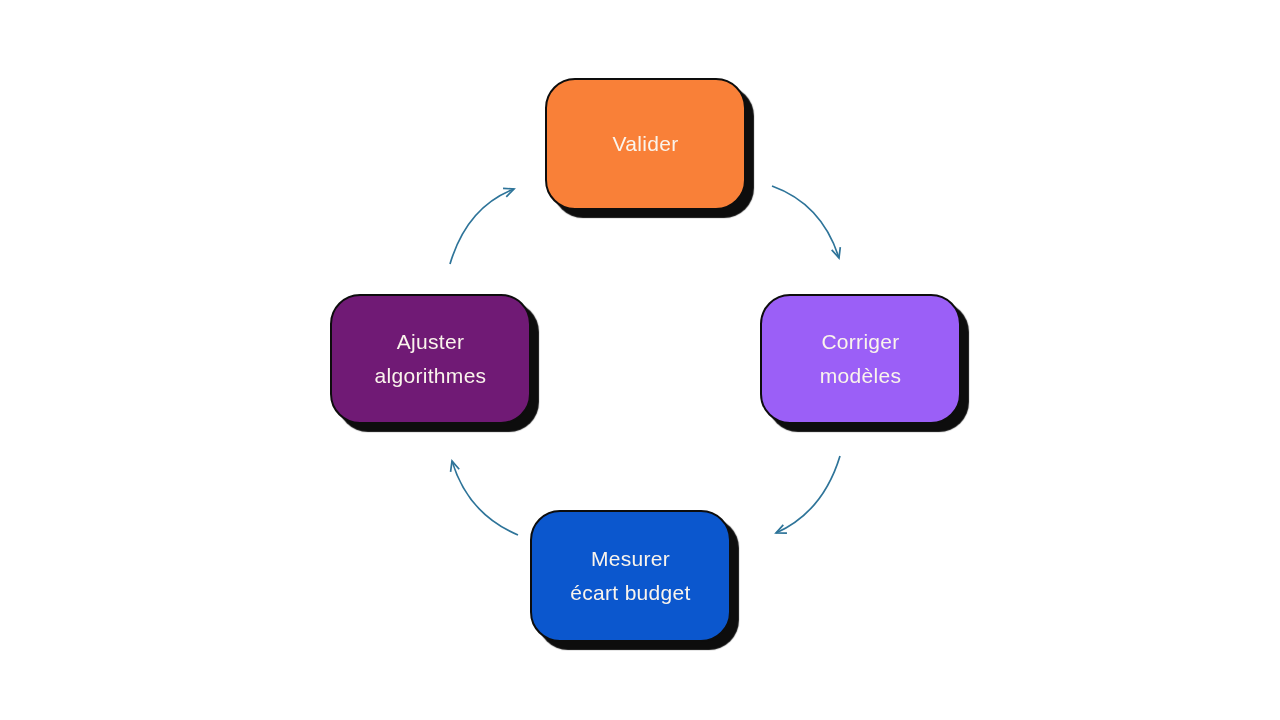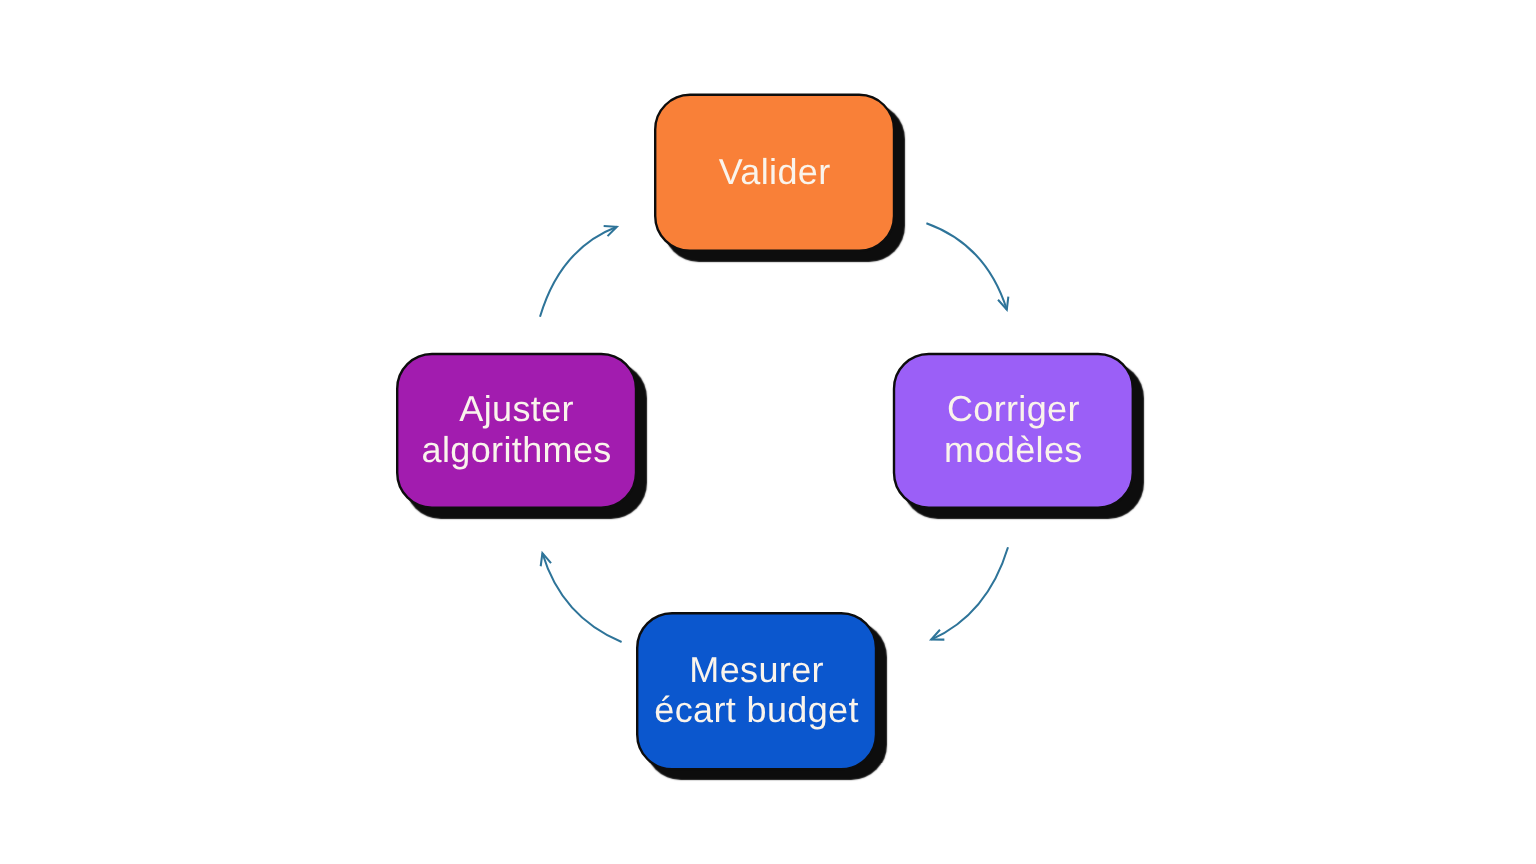--- a/index.html
+++ b/index.html
@@ -27,29 +27,29 @@
     box-sizing: border-box;
     border: 2px solid #0d0d0d;
     border-radius: 30px;
     box-shadow: 8px 8px 1px rgba(5,5,5,0.97);
     display: flex;
     flex-direction: column;
     align-items: center;
     justify-content: center;
     text-align: center;
     color: #faf4ec;
-    font-size: 30px;
+    font-size: 21px;
     line-height: 34px;
     font-weight: 400;
     letter-spacing: 0.3px;
     cursor: default;
   }
   .node span { display: block; }
   .node-top    { left: 545px; top: 78px;  width: 201px; height: 132px; }
-  .node-right  { left: 744px; top: 294px; width: 201px; height: 130px; }
+  .node-right  { left: 760px; top: 294px; width: 201px; height: 130px; }
   .node-bottom { left: 530px; top: 510px; width: 201px; height: 132px; }
   .node-left   { left: 330px; top: 294px; width: 201px; height: 130px; }
   .arc {
     fill: none;
     stroke-width: 1.7px;
   }
 </style>
 </head>
 <body>
 
@@ -74,18 +74,18 @@
   <div class="node node-right" style="background: rgb(155, 95, 247);">
     <span>Corriger</span>
     <span>modèles</span>
   </div>
 
   <div class="node node-bottom" style="background: rgb(11, 87, 206);">
     <span>Mesurer</span>
     <span>écart budget</span>
   </div>
 
-  <div class="node node-left" style="background: #a21caf;">
+  <div class="node node-left" style="background: #701a75;">
     <span>Ajuster</span>
     <span>algorithmes</span>
   </div>
 
 </div>
 
 </body></html>

